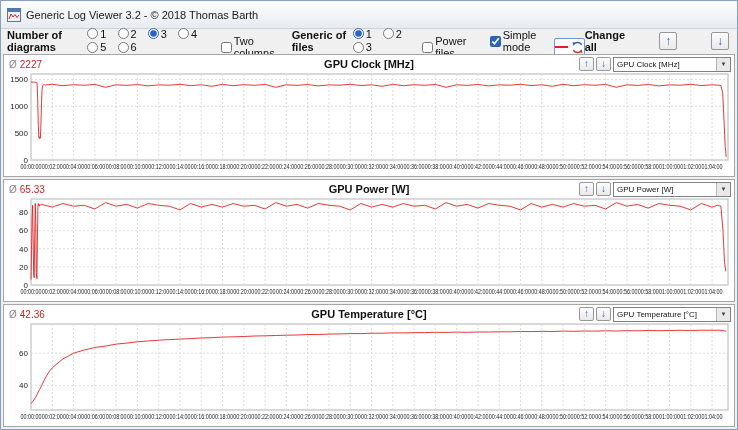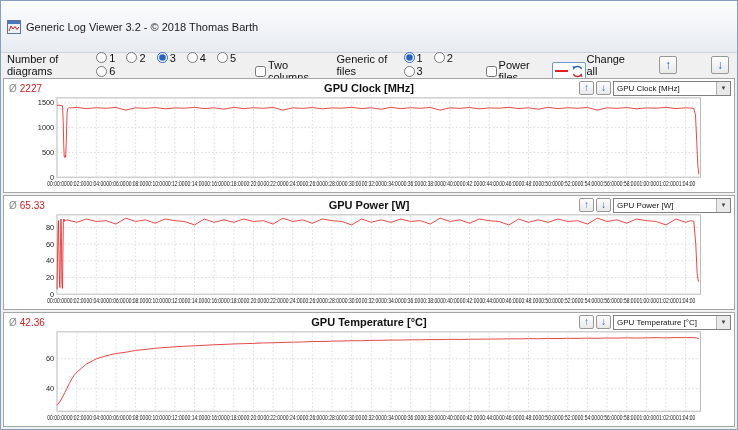--- a/index.html
+++ b/index.html
@@ -1,22 +1,22 @@
 <!DOCTYPE html>
 <html><head>
 <meta charset="utf-8">
 <style>
   html,body{margin:0;padding:0;width:738px;height:430px;overflow:hidden;background:#fff;
     font-family:"Liberation Sans",sans-serif;}
   .window{width:738px;height:430px;box-sizing:border-box;border:1px solid #86a0bd;
     background:#f0f0f0;display:flex;flex-direction:column;}
-  .titlebar{height:19px;flex:0 0 19px;display:flex;align-items:center;gap:5px;padding:16px 6px;
+  .titlebar{height:19px;flex:0 0 19px;display:flex;align-items:center;gap:5px;padding:4px 6px;
     background:linear-gradient(#fcfdfe,#e7ebf1);border-bottom:1px solid #ccd3db;font-size:11px;color:#1a1a1a;}
   .toolbar{height:24px;flex:0 0 24px;display:flex;align-items:center;padding:0 6px;font-size:11px;color:#111;}
-  .bold{font-weight:normal;}
+  .bold{font-weight:bold;}
   .toolbar label{display:inline-flex;align-items:center;margin-right:3px;}
   .toolbar input[type=radio],.toolbar input[type=checkbox]{width:11px;height:11px;margin:0 2px 0 5px;accent-color:#2a62bd;}
   .gap-s{margin-left:8px;margin-top:12px;}.gap-m{margin-left:14px;}
   .btn{display:inline-flex;align-items:center;justify-content:center;box-sizing:border-box;
     background:linear-gradient(#fdfdfd,#e9e9e9);border:1px solid #989898;border-radius:2px;cursor:default;padding:0;}
   .arrow-btn{width:21px;height:18px;color:#1f5fd0;font-weight:bold;font-size:12px;line-height:1;}
   .small-arrow-btn{width:15px;height:14px;color:#1f5fd0;font-weight:bold;font-size:10px;line-height:1;}
   .tool-btn{width:40px;height:18px;gap:3px;border-color:#6a9ad0;background:#fff;}
   .redline{width:13px;height:0;border-top:2px solid #e02020;}
   .rightgroup{margin-left:auto;display:flex;align-items:center;gap:20px;padding-right:2px;}
@@ -95,20 +95,24 @@
       <label>
           <input type="radio" name="numfiles" style="">
           <span>3</span>
         </label>
     </span>
     <label class="gap-s">
         <input type="checkbox" style="">
         <span>Power files</span>
       </label>
 
+    <label class="gap-m">
+        <input type="checkbox" checked="" style="">
+        <span>Simple mode</span>
+      </label>
 
     <button class="btn tool-btn gap-s">
       <span class="redline"></span>
       <svg width="13" height="13" viewBox="0 0 14 14">
         <path d="M11.5 4.2 A5 5 0 0 0 3.2 3.4" fill="none" stroke="#2a62bd" stroke-width="1.5"></path>
         <polygon points="1.6,1.2 4.9,1.9 2.6,5.4" fill="#2a62bd"></polygon>
         <path d="M2.5 9.8 A5 5 0 0 0 10.8 10.6" fill="none" stroke="#c23030" stroke-width="1.5"></path>
         <polygon points="12.4,12.8 9.1,12.1 11.4,8.6" fill="#c23030"></polygon>
       </svg>
     </button>

